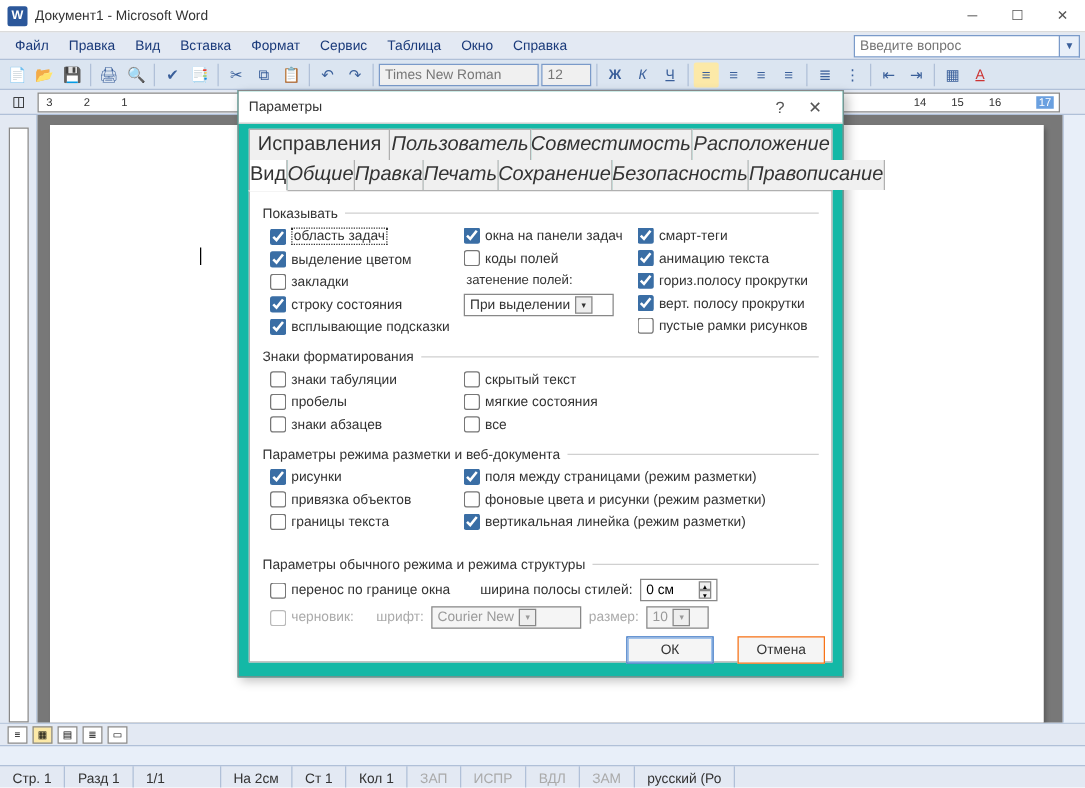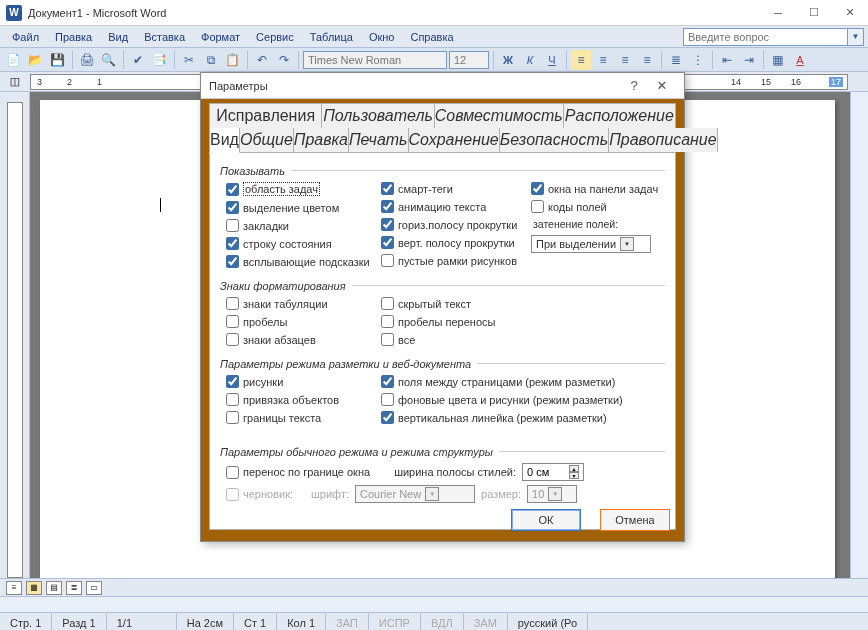--- a/index.html
+++ b/index.html
@@ -39,36 +39,36 @@
 .view-btn { width: 16px; height: 14px; border: 1px solid #888; background: #fff; font-size: 8px; display: flex; align-items: center; justify-content: center; }
 .view-btn.active { background: #fce9a8; }
 
 .scrollbar-h { height: 16px; background: #e8eff9; border-top: 1px solid #b0c0d8; }
 
 .statusbar { height: 20px; background: #e3e9f3; display: flex; align-items: center; border-top: 1px solid #b0c0d8; }
 .status-cell { padding: 0 10px; border-right: 1px solid #b0c0d8; color: #333; height: 100%; display: flex; align-items: center; }
 .status-cell.dim { color: #aaa; }
 
 
-.dialog { position: absolute; left: 200px; top: 72px; width: 485px; height: 470px; background: #a16207; border: 1px solid #888; box-shadow: 3px 3px 8px rgba(0,0,0,0.25); }
+.dialog { position: absolute; left: 190px; top: 72px; width: 485px; height: 470px; background: #14b8a6; border: 1px solid #888; box-shadow: 3px 3px 8px rgba(0,0,0,0.25); }
 .dialog-titlebar { height: 26px; background: #fff; display: flex; align-items: center; padding: 0 8px; border-bottom: 1px solid #ccc; }
 .dialog-title { flex: 1; color: #333; }
 .dialog-titlebar .dlg-btn { width: 28px; height: 22px; display: flex; align-items: center; justify-content: center; color: #555; font-size: 13px; }
 
 .tabs { padding: 4px 8px 0 8px; }
 .tab-row { display: flex; }
 .tab { flex: 1; text-align: center; padding: 3px 0; border: 1px solid #b0b0b0; background: #f0f0f0; border-bottom: none; cursor: default; color: #333; font-size: 16px; }
 .tab + .tab { border-left: none; font-style: italic; }
 .tab-row.row2 .tab { border-top: none; }
 .tab.active { background: #fff; position: relative; z-index: 2; border-bottom: 1px solid #fff; margin-bottom: -1px; }
 .tab-panel { background: #fff; border: 1px solid #b0b0b0; padding: 8px 10px; height: 378px; overflow: hidden; }
 
 .group-label { color: #333; margin: 4px 0 3px 0; }
 .group-line { height: 1px; background: #d0d0d0; flex: 1; margin-left: 6px; }
-.group-head { display: flex; align-items: center; font-style: italic; }
+.group-head { display: flex; align-items: center; }
 
 .checks { display: flex; }
 .col { display: flex; flex-direction: column; gap: 5px; padding: 2px 6px; }
 .chk { display: flex; align-items: center; gap: 4px; color: #333; white-space: nowrap; font-size: 10.5px; }
 .chk input { width: 13px; height: 13px; accent-color: #3a6ea5;}
 .chk.focus span { border: 1px dotted #333; padding: 0 1px; }
 .chk.dim { color: #aaa; }
 .chk.dim input { opacity: .5; }
 
 .field-row { display: flex; align-items: center; gap: 6px; padding: 2px 6px; }
@@ -123,21 +123,21 @@
   <div class="tb-btn">✔</div>
   <div class="tb-btn">📑</div>
   <div class="tb-sep"></div>
   <div class="tb-btn">✂</div>
   <div class="tb-btn">⧉</div>
   <div class="tb-btn">📋</div>
   <div class="tb-sep"></div>
   <div class="tb-btn">↶</div>
   <div class="tb-btn">↷</div>
   <div class="tb-sep"></div>
-  <div class="tb-combo disabled" style="width:144px">
+  <div class="tb-combo disabled" style="width:128px">
       <span>Times New Roman</span>
     </div>
   <div class="tb-combo disabled" style="width:40px">
       <span>12</span>
     </div>
   <div class="tb-sep"></div>
   <div class="tb-btn">
       <b>Ж</b>
     </div>
   <div class="tb-btn">
@@ -257,57 +257,57 @@
             </label>
           <label class="chk">
               <input type="checkbox" checked="" style="">
               <span>строку состояния</span>
             </label>
           <label class="chk">
               <input type="checkbox" checked="" style="">
               <span>всплывающие подсказки</span>
             </label>
         </div>
-        <div class="col" style="width:150px">
-          <label class="chk">
-              <input type="checkbox" checked="" style="">
-              <span>смарт-теги</span>
-            </label>
-          <label class="chk">
-              <input type="checkbox" checked="" style="">
-              <span>анимацию текста</span>
-            </label>
-          <label class="chk">
-              <input type="checkbox" checked="" style="">
-              <span>гориз.полосу прокрутки</span>
-            </label>
-          <label class="chk">
-              <input type="checkbox" checked="" style="">
-              <span>верт. полосу прокрутки</span>
-            </label>
-          <label class="chk">
-              <input type="checkbox" style="">
-              <span>пустые рамки рисунков</span>
-            </label>
-        </div>
         <div class="col">
           <label class="chk">
               <input type="checkbox" checked="" style="">
               <span>окна на панели задач</span>
             </label>
           <label class="chk">
               <input type="checkbox" style="">
               <span>коды полей</span>
             </label>
           <div style="color:#333;font-size:10.5px;padding-left:2px">затенение полей:</div>
           <div class="combo" style="width:120px">
               <span>При выделении</span>
               <div class="arrow">▾</div>
             </div>
         </div>
+        <div class="col" style="width:150px">
+          <label class="chk">
+              <input type="checkbox" checked="" style="">
+              <span>смарт-теги</span>
+            </label>
+          <label class="chk">
+              <input type="checkbox" checked="" style="">
+              <span>анимацию текста</span>
+            </label>
+          <label class="chk">
+              <input type="checkbox" checked="" style="">
+              <span>гориз.полосу прокрутки</span>
+            </label>
+          <label class="chk">
+              <input type="checkbox" checked="" style="">
+              <span>верт. полосу прокрутки</span>
+            </label>
+          <label class="chk">
+              <input type="checkbox" style="">
+              <span>пустые рамки рисунков</span>
+            </label>
+        </div>
       </div>
 
       <div class="group-head" style="margin-top:6px">
           <span class="group-label">Знаки форматирования</span>
           <div class="group-line"></div>
         </div>
       <div class="checks">
         <div class="col" style="width:155px">
           <label class="chk">
               <input type="checkbox" style="">
@@ -322,21 +322,21 @@
               <span>знаки абзацев</span>
             </label>
         </div>
         <div class="col">
           <label class="chk">
               <input type="checkbox" style="">
               <span>скрытый текст</span>
             </label>
           <label class="chk">
               <input type="checkbox" style="">
-              <span>пробелы переносы</span>
+              <span>мягкие состояния</span>
             </label>
           <label class="chk">
               <input type="checkbox" style="">
               <span>все</span>
             </label>
         </div>
       </div>
 
       <div class="group-head" style="margin-top:6px">
           <span class="group-label">Параметры режима разметки и веб-документа</span>

